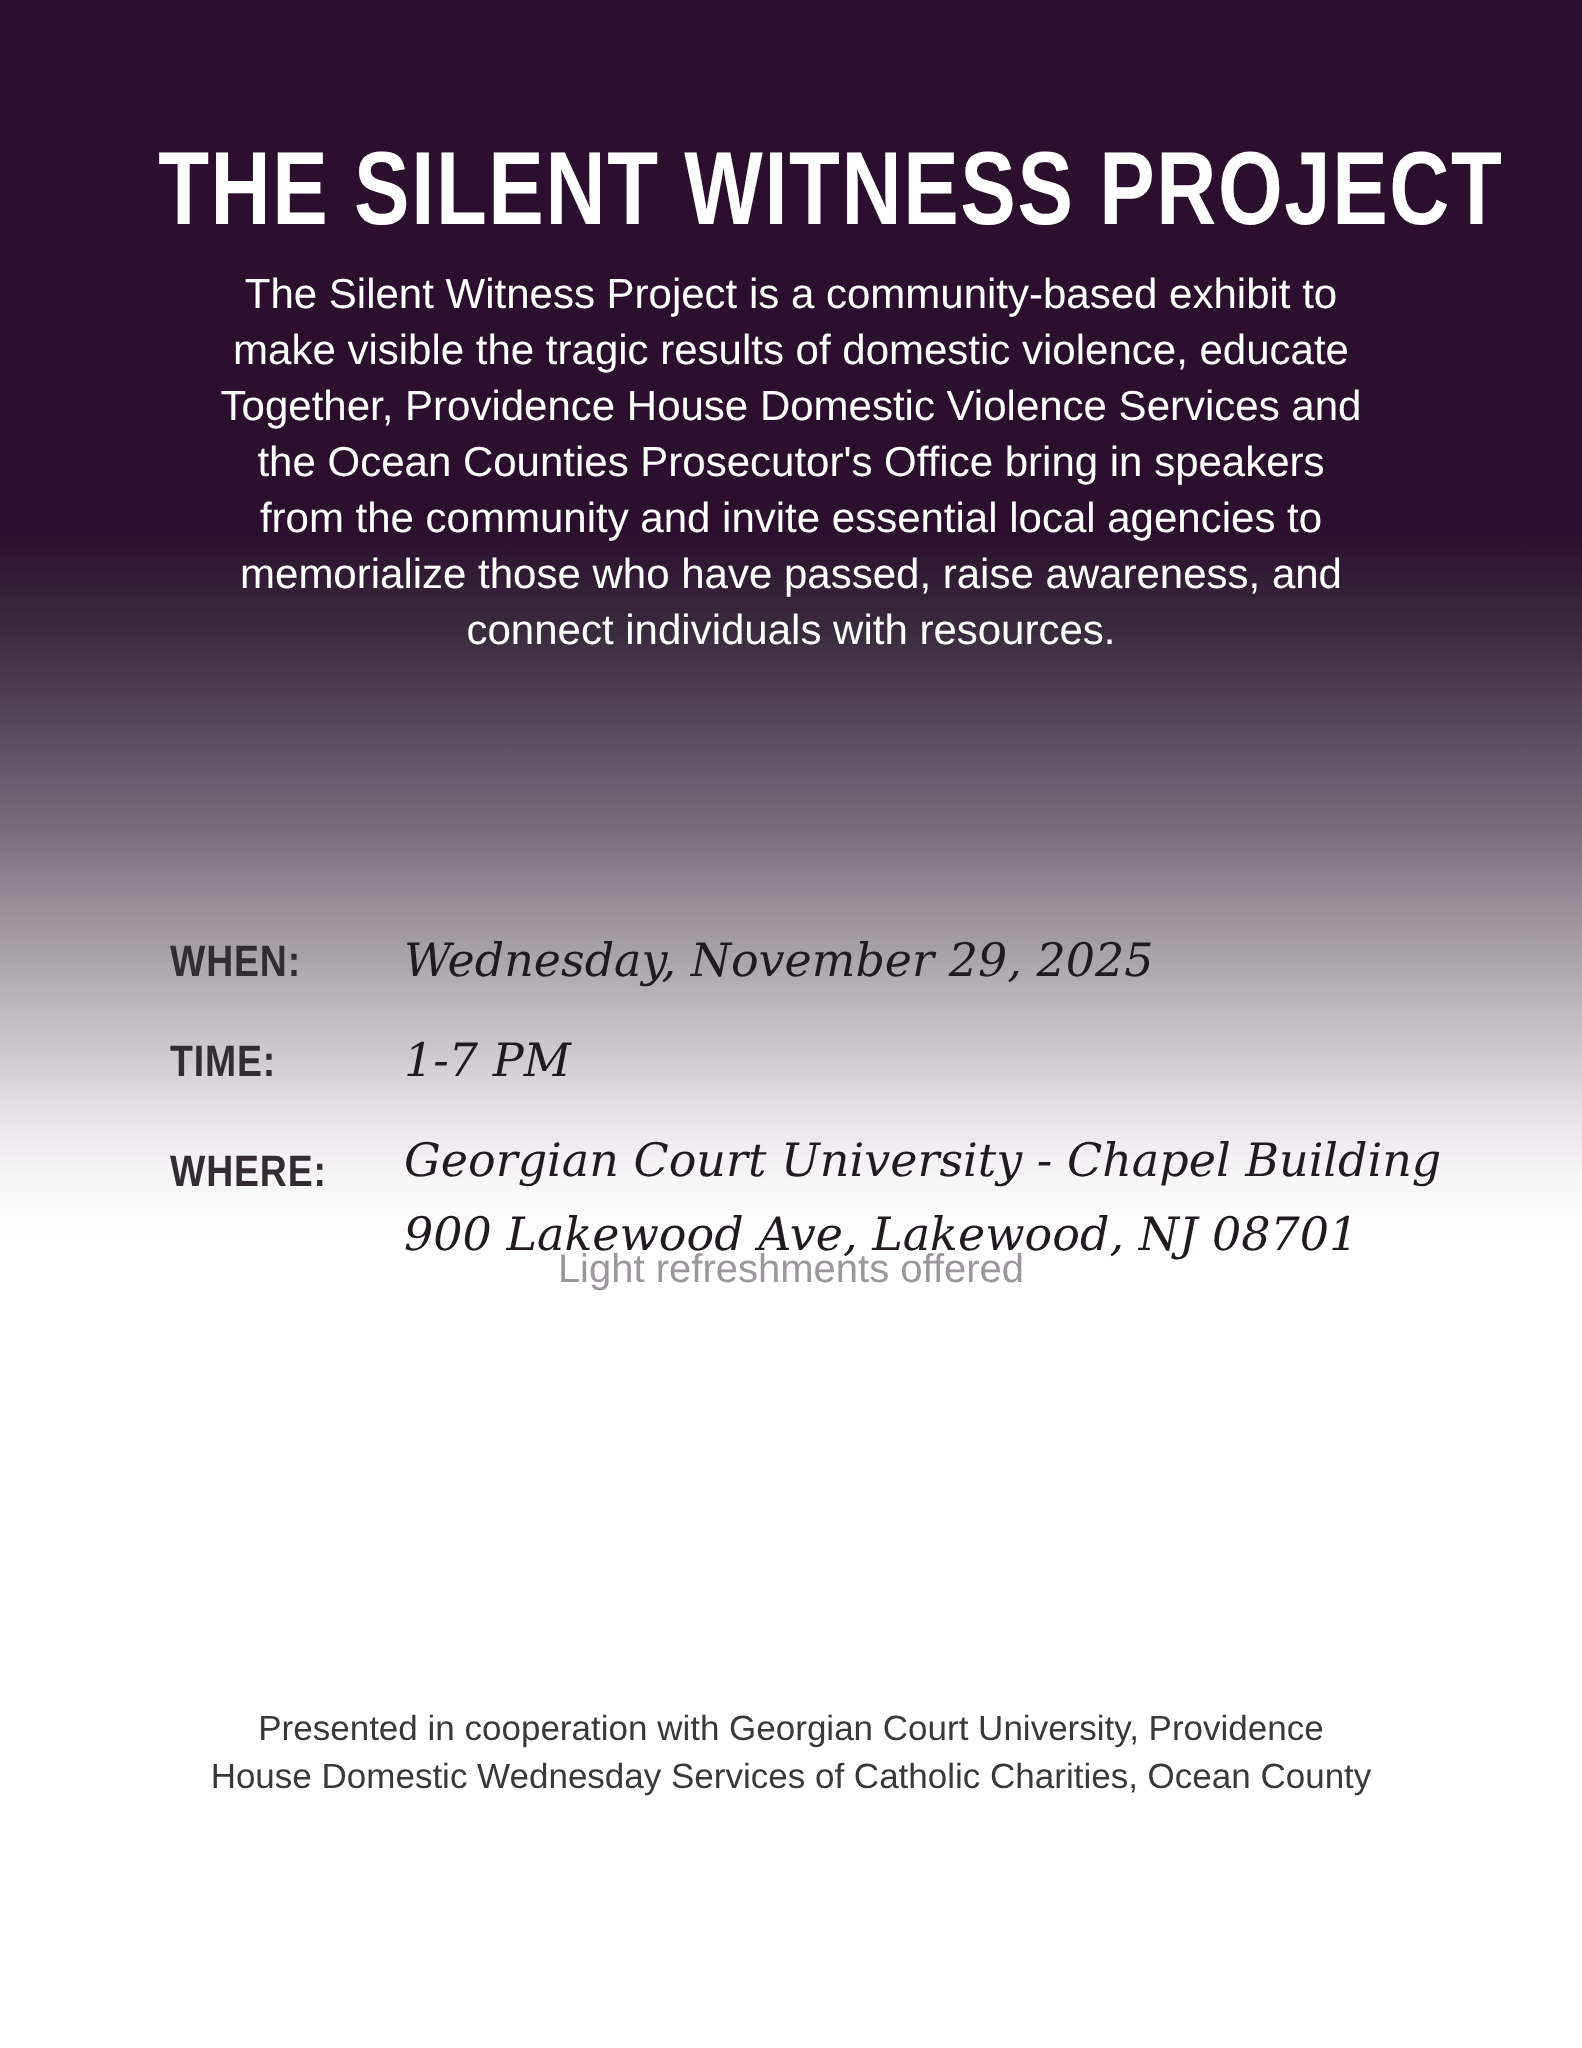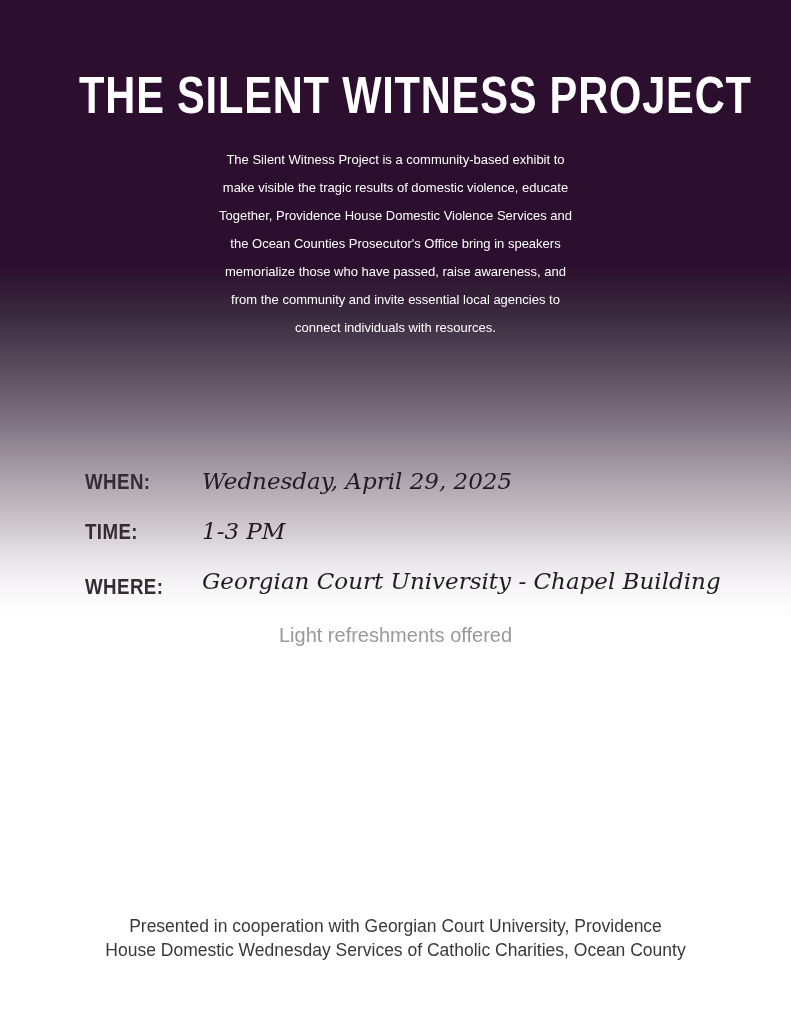--- a/index.html
+++ b/index.html
@@ -41,24 +41,24 @@
     color: var(--title-color);
     font-size: 52px;
     line-height: 1.15;
     font-weight: 700;
     letter-spacing: 1px;
     white-space: nowrap;
     transform: scaleX(0.8);
     transform-origin: 50% 50%;
   }
   .intro {
-    margin-top: 20px;
+    margin-top: 8px;
     text-align: center;
     color: var(--intro-color);
-    font-size: 13px;
+    font-size: 21px;
     line-height: 28px;
     font-weight: 300;
   }
   .intro-line { white-space: nowrap; }
   .details {
     position: absolute;
     left: 85px;
     top: 450px;
   }
   .detail-row { display: flex; align-items: baseline; margin-top: 13px; }
@@ -88,21 +88,21 @@
     left: 0;
     width: 100%;
     text-align: center;
     font-size: 20px;
     font-weight: 300;
     color: var(--note-color);
     margin-top: 20px;
   }
   .footer {
     position: absolute;
-    top: 914px;
+    top: 852px;
     left: 0;
     width: 100%;
     text-align: center;
     font-size: 17.5px;
     line-height: 24px;
     color: var(--footer-color);
   }
   .footer-line { white-space: nowrap; }
 </style>
 </head>
@@ -110,38 +110,39 @@
 
 <div class="poster">
 
   <h1 class="title">THE SILENT WITNESS PROJECT</h1>
 
   <div class="intro">
     <div class="intro-line">The Silent Witness Project is a community-based exhibit to</div>
     <div class="intro-line">make visible the tragic results of domestic violence, educate</div>
     <div class="intro-line">Together, Providence House Domestic Violence Services and</div>
     <div class="intro-line">the Ocean Counties Prosecutor's Office bring in speakers</div>
+    <div class="intro-line">from the community and invite essential local agencies to</div>
     <div class="intro-line">memorialize those who have passed, raise awareness, and</div>
-    <div class="intro-line">from the community and invite essential local agencies to</div>
     <div class="intro-line">connect individuals with resources.</div>
   </div>
 
   <div class="details">
     <div class="detail-row">
       <div class="detail-label">WHEN:</div>
-      <div class="detail-value">Wednesday, April 29, 2025</div>
+      <div class="detail-value">Wednesday, November 29, 2025</div>
     </div>
     <div class="detail-row">
       <div class="detail-label">TIME:</div>
-      <div class="detail-value">1-3 PM</div>
+      <div class="detail-value">1-7 PM</div>
     </div>
     <div class="detail-row detail-row-where">
       <div class="detail-label">WHERE:</div>
       <div class="detail-value">
         <div>Georgian Court University - Chapel Building</div>
+        <div>900 Lakewood Ave, Lakewood, NJ 08701</div>
       </div>
     </div>
   </div>
 
   <div class="note">Light refreshments offered</div>
 
   <div class="footer">
     <div class="footer-line">Presented in cooperation with Georgian Court University, Providence</div>
     <div class="footer-line">House Domestic Wednesday Services of Catholic Charities, Ocean County</div>
   </div>

